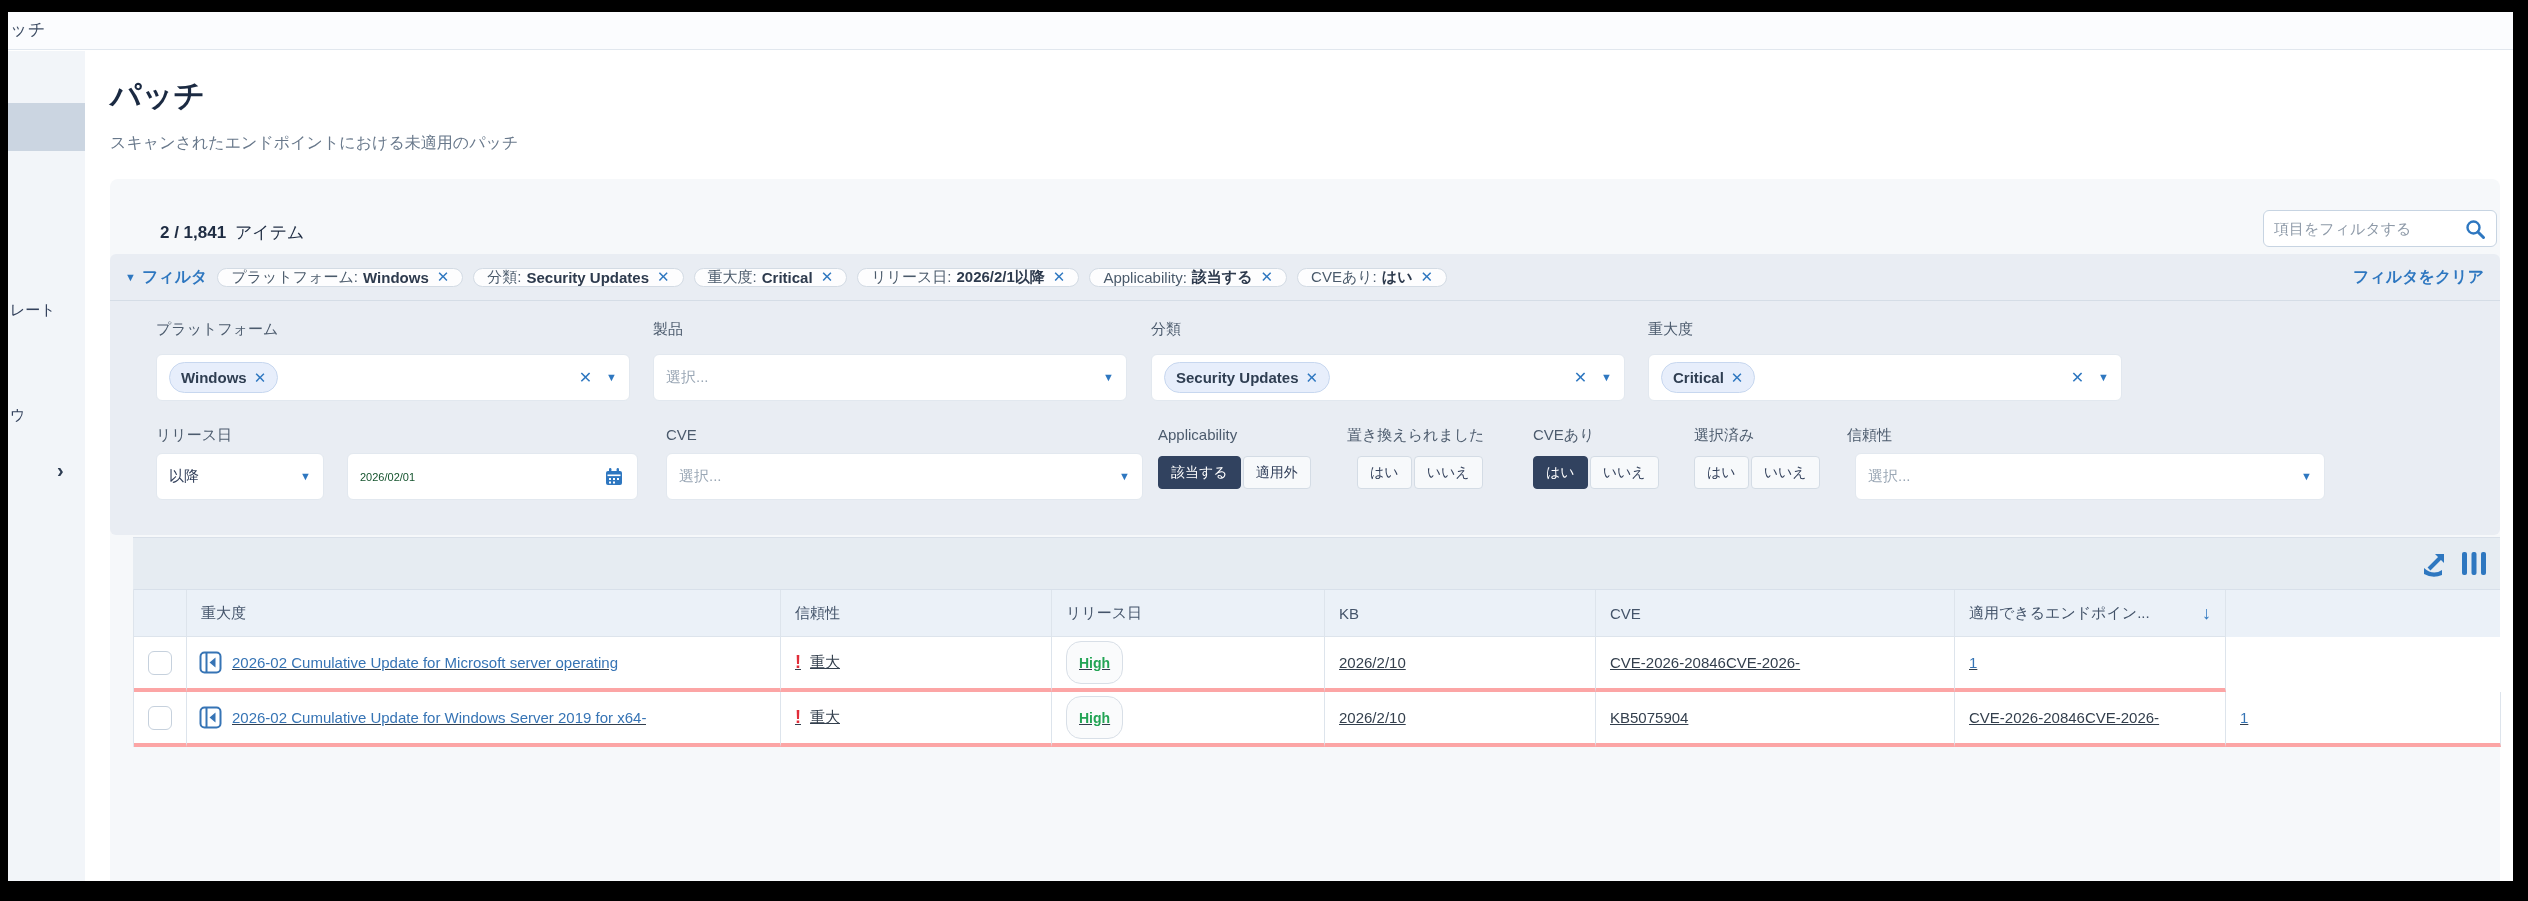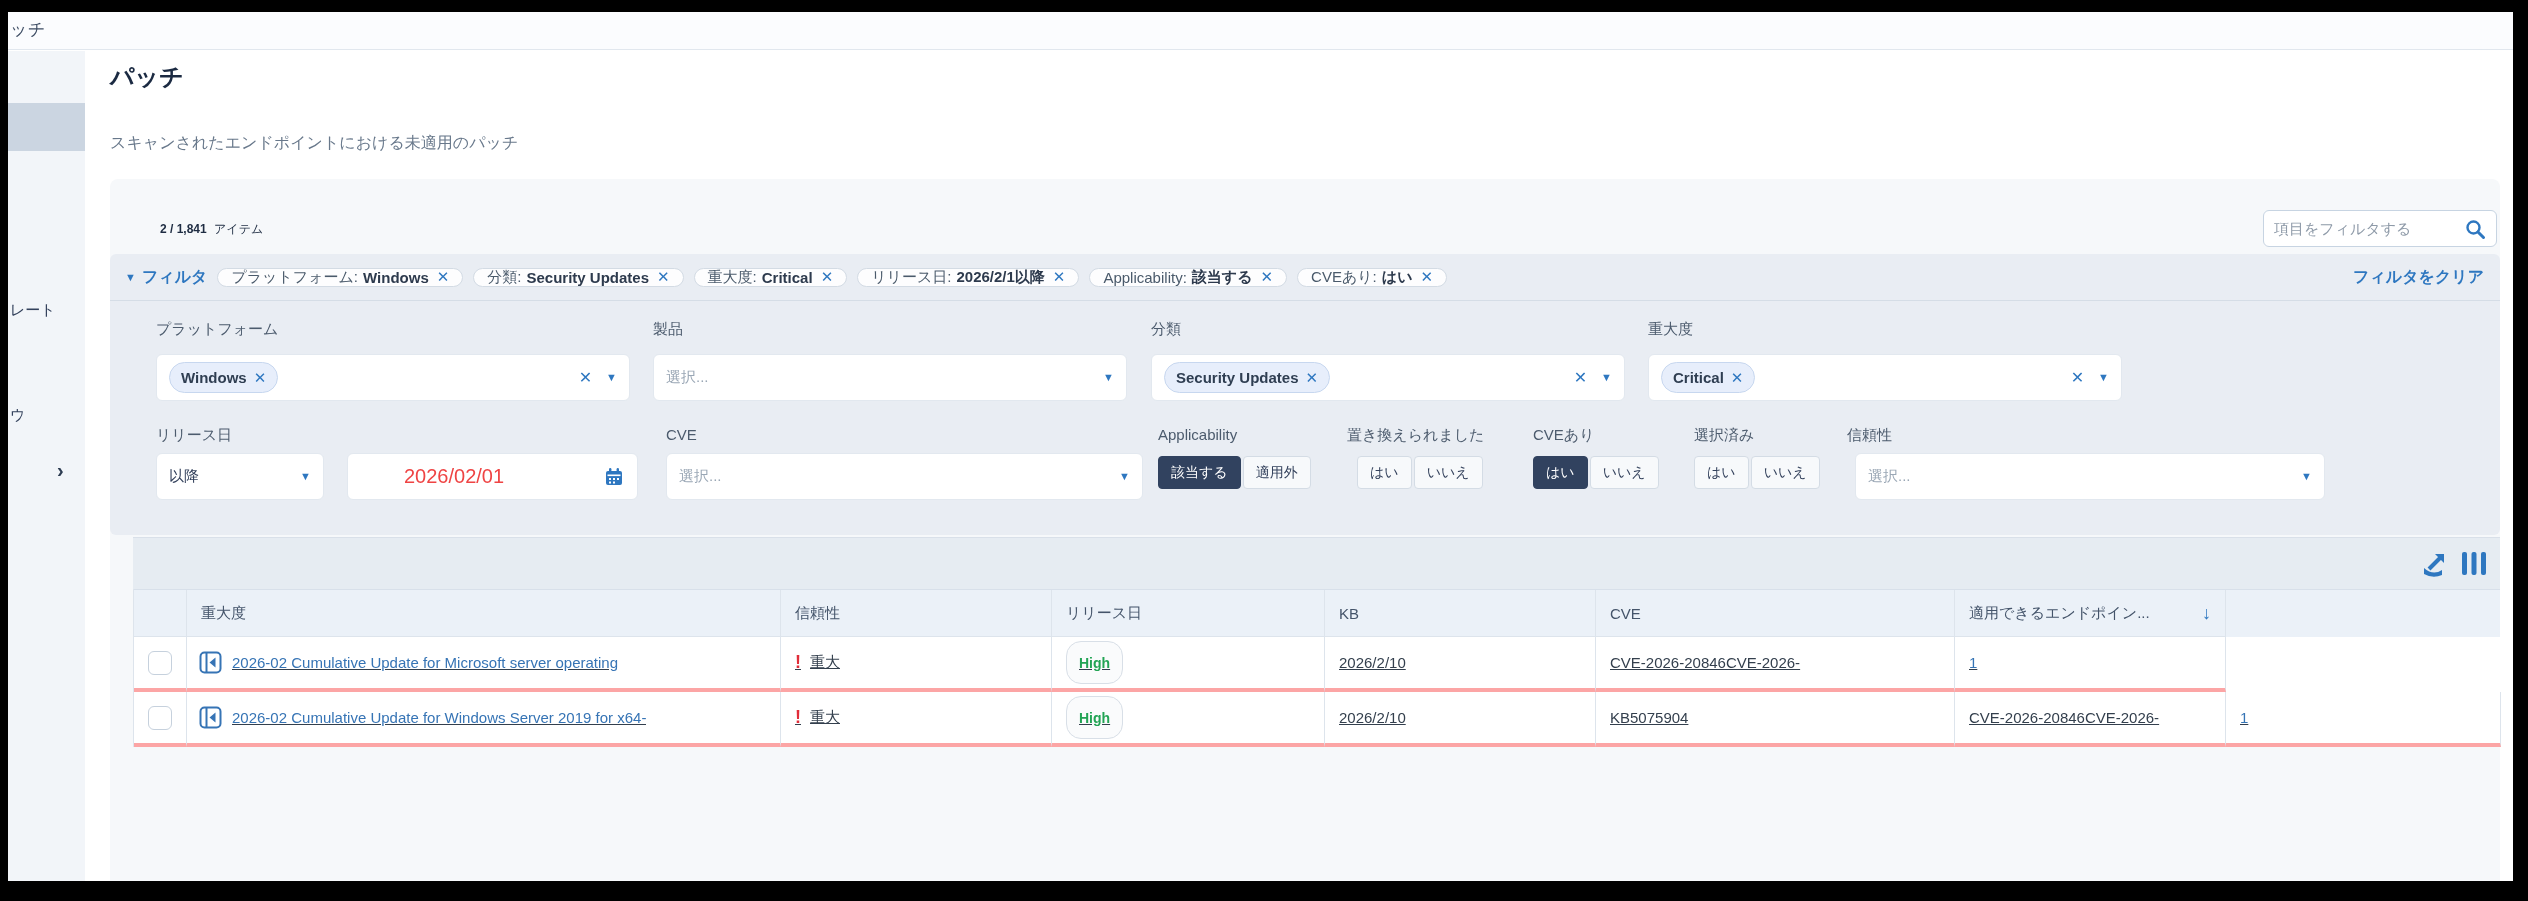--- a/index.html
+++ b/index.html
@@ -14,26 +14,26 @@
   
   .sidebar { position:absolute; left:0; top:39px; width:77px; height:830px; background:#f2f5f9; overflow:hidden; }
   .side-selected { position:absolute; left:0; top:52px; width:77px; height:48px; background:#cbd5e1; }
   .side-item { position:absolute; left:2px; font-size:15px; color:#33415c; white-space:nowrap; }
   .side-item-1 { top:250px; }
   .side-item-2 { top:355px; }
   .side-collapse { position:absolute; left:49px; top:408px; font-size:20px; font-weight:bold; color:#2d3c52; cursor:pointer; }
 
   
   .main { position:absolute; left:77px; top:39px; width:2428px; height:830px; background:#fff; }
-  .page-title { position:absolute; left:25px; top:10px; font-size:24px; font-weight:bold; color:#1b2a42; }
+  .page-title { position:absolute; left:25px; top:24px; font-size:31px; font-weight:bold; color:#1b2a42; }
   .page-subtitle { position:absolute; left:25px; top:82px; font-size:16px; color:#68788b; }
 
   
   .card { position:absolute; left:25px; top:128px; width:2390px; height:702px; background:#f6f8fa; border-radius:8px 8px 0 0; }
-  .count-row { position:absolute; left:50px; top:42px; font-size:12px; color:#1e2c42; }
+  .count-row { position:absolute; left:50px; top:42px; font-size:17px; color:#1e2c42; }
   .count-num { font-weight:bold; }
   .count-suffix { font-weight:normal; margin-left:4px; }
 
   .search-box { position:absolute; left:2153px; top:31px; width:234px; height:37px; background:#fff; border:1px solid #c7d4e2; border-radius:6px; display:flex; align-items:center; padding:0 10px; }
   .search-box input { flex:1; border:none; outline:none; font-size:15px; color:#33415c; background:transparent; font-family:inherit; min-width:0; }
   .search-box input::placeholder { color:#8e9aa8; }
   .search-glyph { flex:0 0 auto; margin-left:6px; display:flex; }
 
   
   .filter-section { position:absolute; left:0; top:75px; width:2390px; height:281px; background:#e9edf3; border-radius:6px; }
@@ -204,21 +204,21 @@
         <div class="f-label" style="left:1423px; top:172px;">CVEあり</div>
         <div class="f-label" style="left:1584px; top:172px;">選択済み</div>
         <div class="f-label" style="left:1737px; top:172px;">信頼性</div>
 
         <div class="field" style="left:46px; top:199px; width:168px;">
           <span class="field-value">以降</span>
           <span class="spacer"></span>
           <span class="caret">▼</span>
         </div>
         <div class="field" style="left:237px; top:199px; width:291px;">
-          <input type="text" style="border: none; outline: none; font-size: 20px; color: #ef4444; width: 180px; font-family: inherit; background: transparent; margin-left: 44px;" value="2026/02/01">
+          <input type="text" style="border: none; outline: none; font-size: 11px; color: #14532d; width: 180px; font-family: inherit; background: transparent;" value="2026/02/01">
           <span class="spacer"></span>
           <span>
             <svg width="22" height="22" viewBox="0 0 22 22">
                 <rect x="3" y="5" width="16" height="14" rx="2" fill="#2e77c0"></rect>
                 <rect x="6" y="2" width="2.4" height="5" rx="1.2" fill="#2e77c0"></rect>
                 <rect x="13.6" y="2" width="2.4" height="5" rx="1.2" fill="#2e77c0"></rect>
                 <rect x="4.5" y="8.5" width="13" height="1.6" fill="#fff"></rect>
                 <rect x="6" y="12" width="2" height="2" fill="#fff"></rect>
                 <rect x="10" y="12" width="2" height="2" fill="#fff"></rect>
                 <rect x="14" y="12" width="2" height="2" fill="#fff"></rect>

